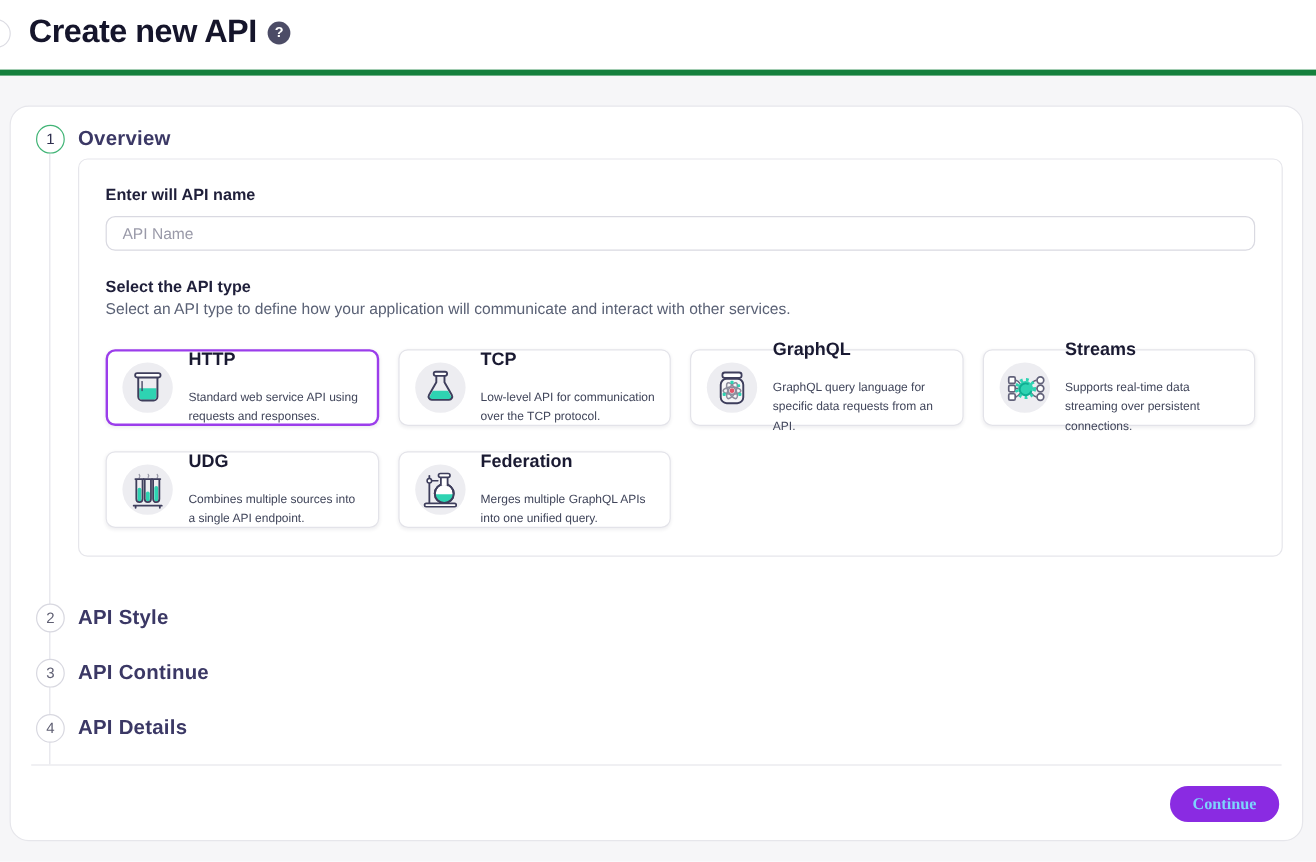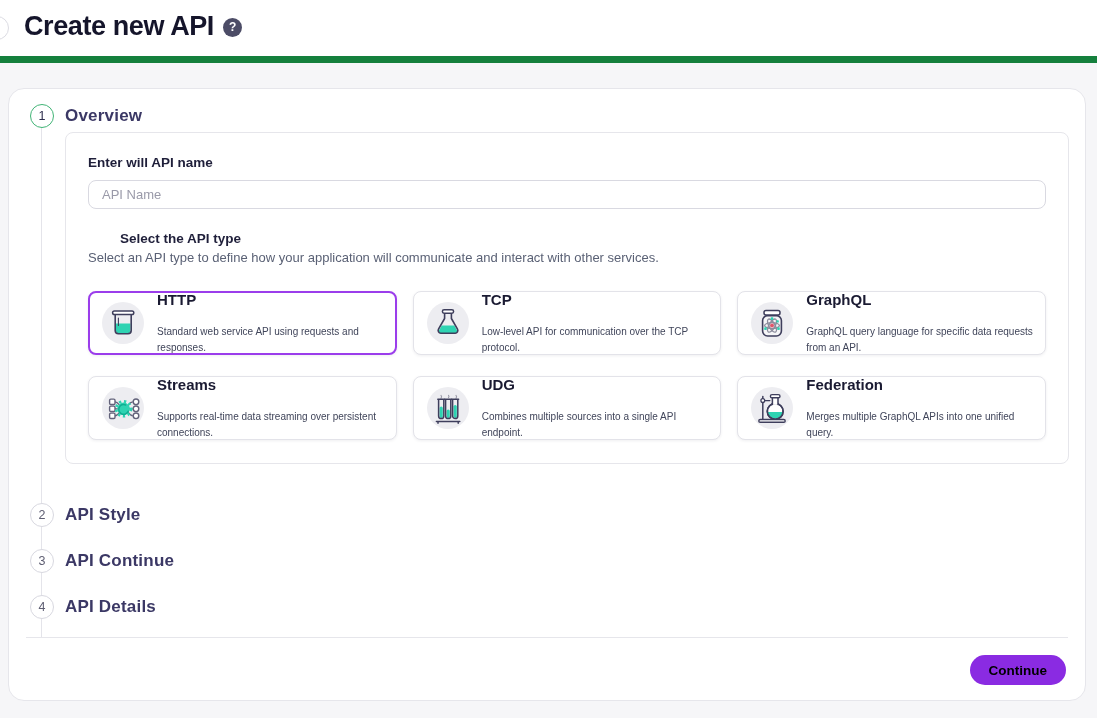--- a/index.html
+++ b/index.html
@@ -1,20 +1,20 @@
 <!DOCTYPE html>
 <html><head>
 <meta charset="utf-8">
 <style>
   * { margin:0; padding:0; box-sizing:border-box; }
   html,body { width:1097px; height:718px; overflow:hidden; }
   body { background:#F6F6F8; font-family:"Liberation Sans", sans-serif; color:#21213C; position:relative; }
 
   
-  .header { position:absolute; left:0; top:0; width:1097px; height:63px; background:#FFFFFF; border-bottom:7px solid #15803d; }
+  .header { position:absolute; left:0; top:0; width:1097px; height:63px; background:#FFFFFF; border-bottom:5px solid #15803d; }
   .page-title { position:absolute; left:24px; top:11px; font-size:27px; font-weight:800; letter-spacing:-0.4px; color:#15152B; white-space:nowrap; }
   .help-badge { display:inline-block; width:19px; height:19px; margin-left:9px; border-radius:50%; background:#4C4C66; color:#FFFFFF; font-size:12px; font-weight:700; line-height:19px; text-align:center; vertical-align:4px; cursor:pointer; }
   .edge-sliver { position:absolute; left:-15px; top:16px; width:24px; height:24px; border-radius:50%; background:#FFFFFF; border:1px solid #DCDCE3; }
 
   
   .wizard-card { position:absolute; left:8px; top:88px; width:1078px; height:613px; background:#FFFFFF; border:1px solid #E6E6EB; border-radius:16px; }
   .connector { position:absolute; left:32px; top:29px; width:1px; height:519px; background:#E4E4EA; }
 
   .step-circle { position:absolute; left:21px; width:24px; height:24px; border:1px solid #D8D8E0; border-radius:50%; background:#FFFFFF; color:#5E5E72; font-size:12.5px; display:flex; align-items:center; justify-content:center; z-index:2; }
   .step-circle.active { border-color:#41B476; color:#2E2E4E; }
@@ -23,34 +23,34 @@
   .sc1 { top:15px; } .sh1 { top:15px; }
   .sc2 { top:414px; } .sh2 { top:414px; }
   .sc3 { top:460px; } .sh3 { top:460px; }
   .sc4 { top:506px; } .sh4 { top:506px; }
 
   
   .form-box { position:absolute; left:56px; top:43px; width:1004px; height:332px; border:1px solid #E6E6EB; border-radius:8px; background:#FFFFFF; padding:22px; }
   .field-label { font-size:13.5px; font-weight:700; color:#1F1F3A; margin-bottom:10px; }
   .name-input { width:100%; height:29px; border:1px solid #D9D9E1; border-radius:8px; padding:0 13px; font-size:13px; font-family:"Liberation Sans", sans-serif; color:#2B2B45; outline:none; }
   .name-input::placeholder { color:#9A9AA9; }
-  .type-label { margin-top:22px; margin-bottom:4px; font-size:13.5px; font-weight:700; color:#1F1F3A;margin-left:32px; }
+  .type-label { margin-top:22px; margin-bottom:4px; font-size:13.5px; font-weight:700; color:#1F1F3A; }
   .type-hint { font-size:13px; color:#5A6175; line-height:16px; }
 
-  .type-grid { margin-top:25px; display:grid; grid-template-columns:repeat(3, 1fr); gap:21px 16px; }
+  .type-grid { margin-top:25px; display:grid; grid-template-columns:repeat(4, 1fr); gap:21px 16px; }
   .type-card { height:64px; background:#FFFFFF; border:1px solid #E3E3E9; border-radius:8px; padding:24px 12px; display:flex; align-items:center; gap:12px; cursor:pointer; box-shadow:0 1px 3px rgba(26,26,61,0.07); }
   .type-card.selected { border:2px solid #9B3DEB; padding:8px 11px; }
   .type-icon { width:44px; height:44px; flex:0 0 44px; }
   .type-text { min-width:0; }
   .type-title { font-size:15px; font-weight:700; color:#1A1A32; line-height:18px; }
   .type-desc { font-size:10px; color:#40455A; line-height:16px; margin-top:15px; }
 
   
   .footer-divider { position:absolute; left:17px; top:548px; width:1042px; height:0; border-top:1px solid #E6E6EB; }
-  .continue-btn { position:absolute; right:19px; top:566px; height:30px; padding:0 19px; background:#8A2BE2; border:none; border-radius:15px; color:#000000; font-size:13.5px; font-weight:700; font-family:Liberation Sans, sans-serif; cursor:pointer; }
+  .continue-btn { position:absolute; right:19px; top:566px; height:30px; padding:0 19px; background:#8A2BE2; border:none; border-radius:15px; color:#7dd3fc; font-size:13.5px; font-weight:700; font-family:Liberation Serif, serif; cursor:pointer; }
 </style>
 </head>
 <body>
 
 <div class="header">
   <div class="edge-sliver"></div>
   <div class="page-title"><span>Create new API</span><span class="help-badge">?</span></div>
 </div>
 
 <div class="wizard-card">

